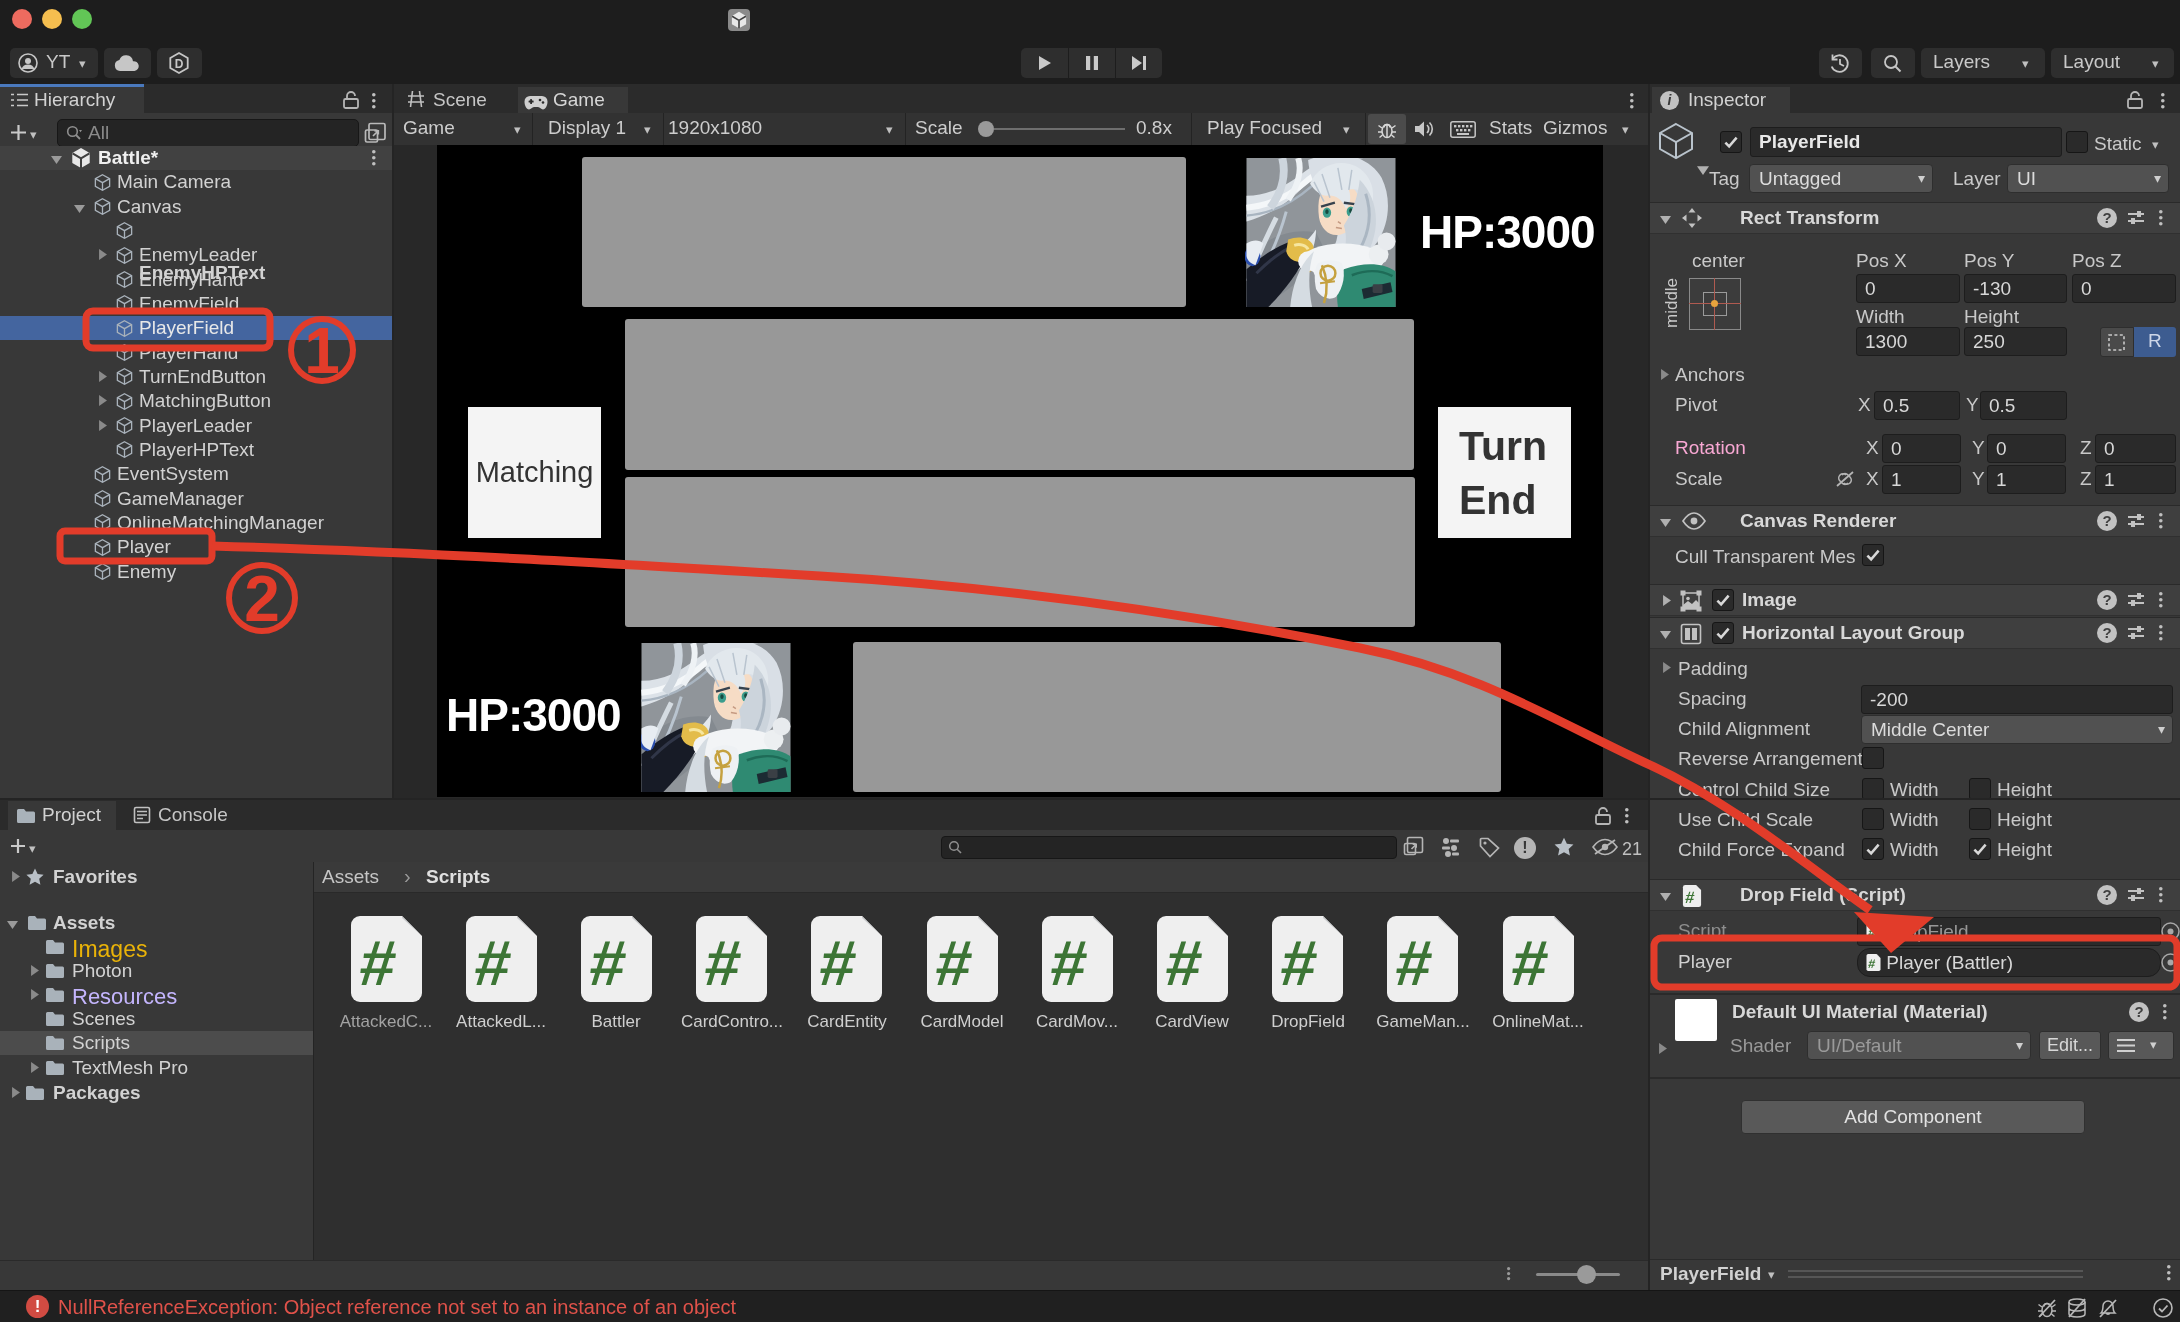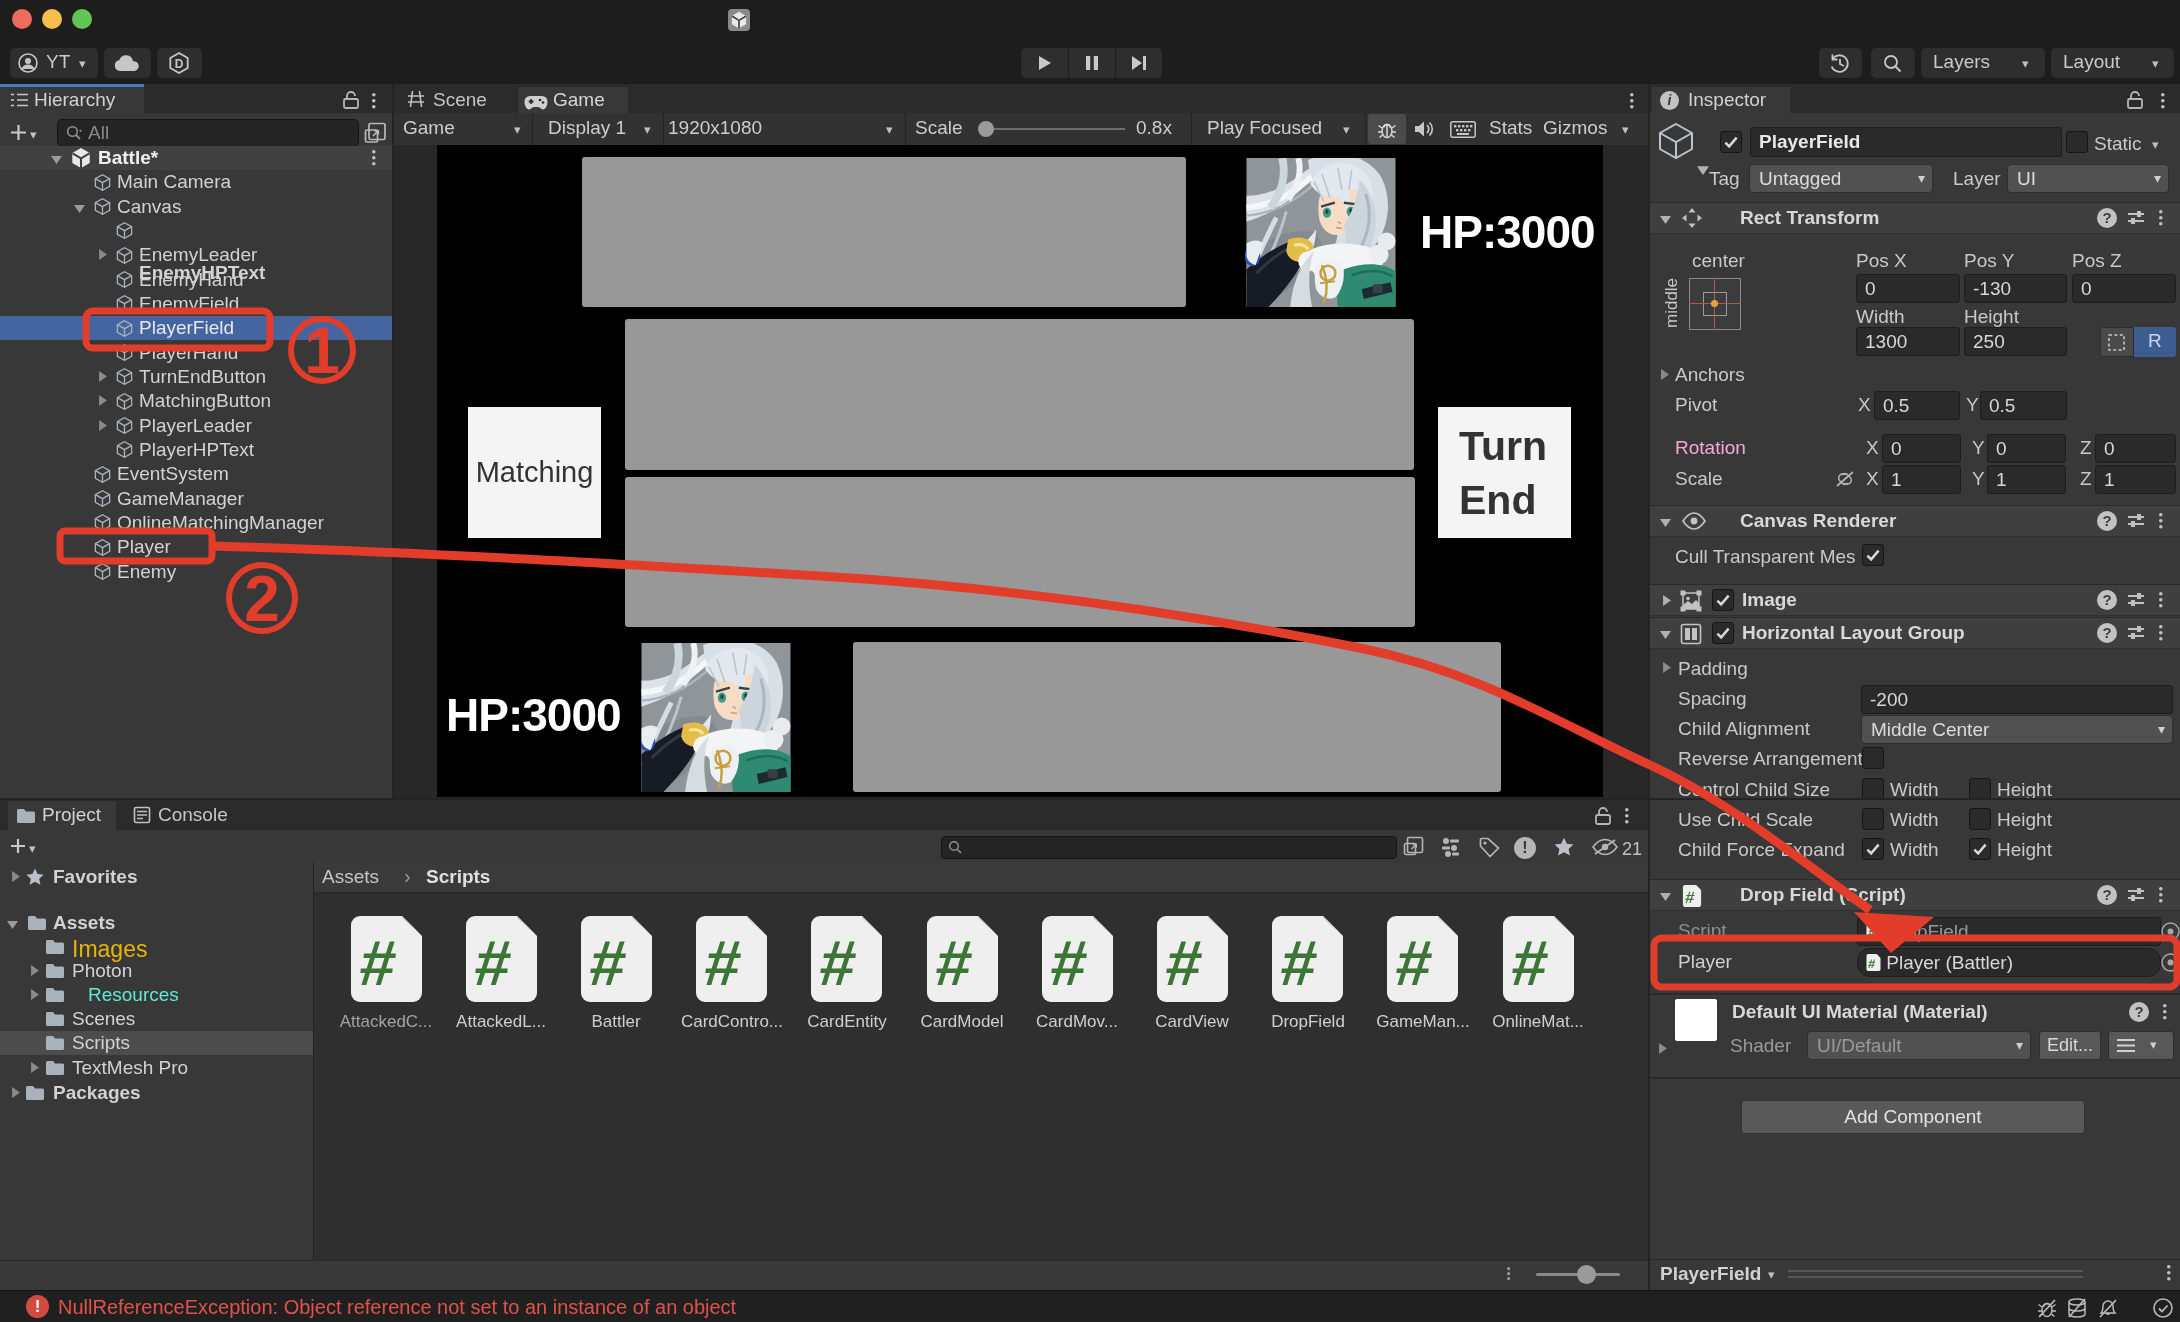--- a/index.html
+++ b/index.html
@@ -467,21 +467,21 @@
 <svg class="a" style="left:45px;top:963px" width="20" height="16">
       <use href="#folder"></use>
     </svg>
 <div class="a tx" style="left:72px;top:960px;font-size:19px;color:#d2d2d2;font-weight:400;">Photon</div>
 <svg class="a" style="left:28px;top:989px" width="11" height="11">
       <polygon points="3.08,0 3.08,11 11,5.5" fill="#8a8a8a"></polygon>
     </svg>
 <svg class="a" style="left:45px;top:987px" width="20" height="16">
       <use href="#folder"></use>
     </svg>
-<div class="a tx" style="left:72px;top:984px;font-size:19px;color:#5eead4;font-weight:400;margin-left:16px;">Resources</div>
+<div class="a tx" style="left:72px;top:984px;font-size:22px;color:#c4b5fd;font-weight:400;">Resources</div>
 <svg class="a" style="left:45px;top:1011px" width="20" height="16">
       <use href="#folder"></use>
     </svg>
 <div class="a tx" style="left:72px;top:1008px;font-size:19px;color:#d2d2d2;font-weight:400;">Scenes</div>
 <div class="a" style="left:0;top:1031px;width:313px;height:24px;background:#4c4c4c"></div>
 <svg class="a" style="left:45px;top:1035px" width="20" height="16">
       <use href="#folder"></use>
     </svg>
 <div class="a tx" style="left:72px;top:1032px;font-size:19px;color:#d2d2d2;font-weight:400;">Scripts</div>
 <svg class="a" style="left:28px;top:1062px" width="11" height="11">

